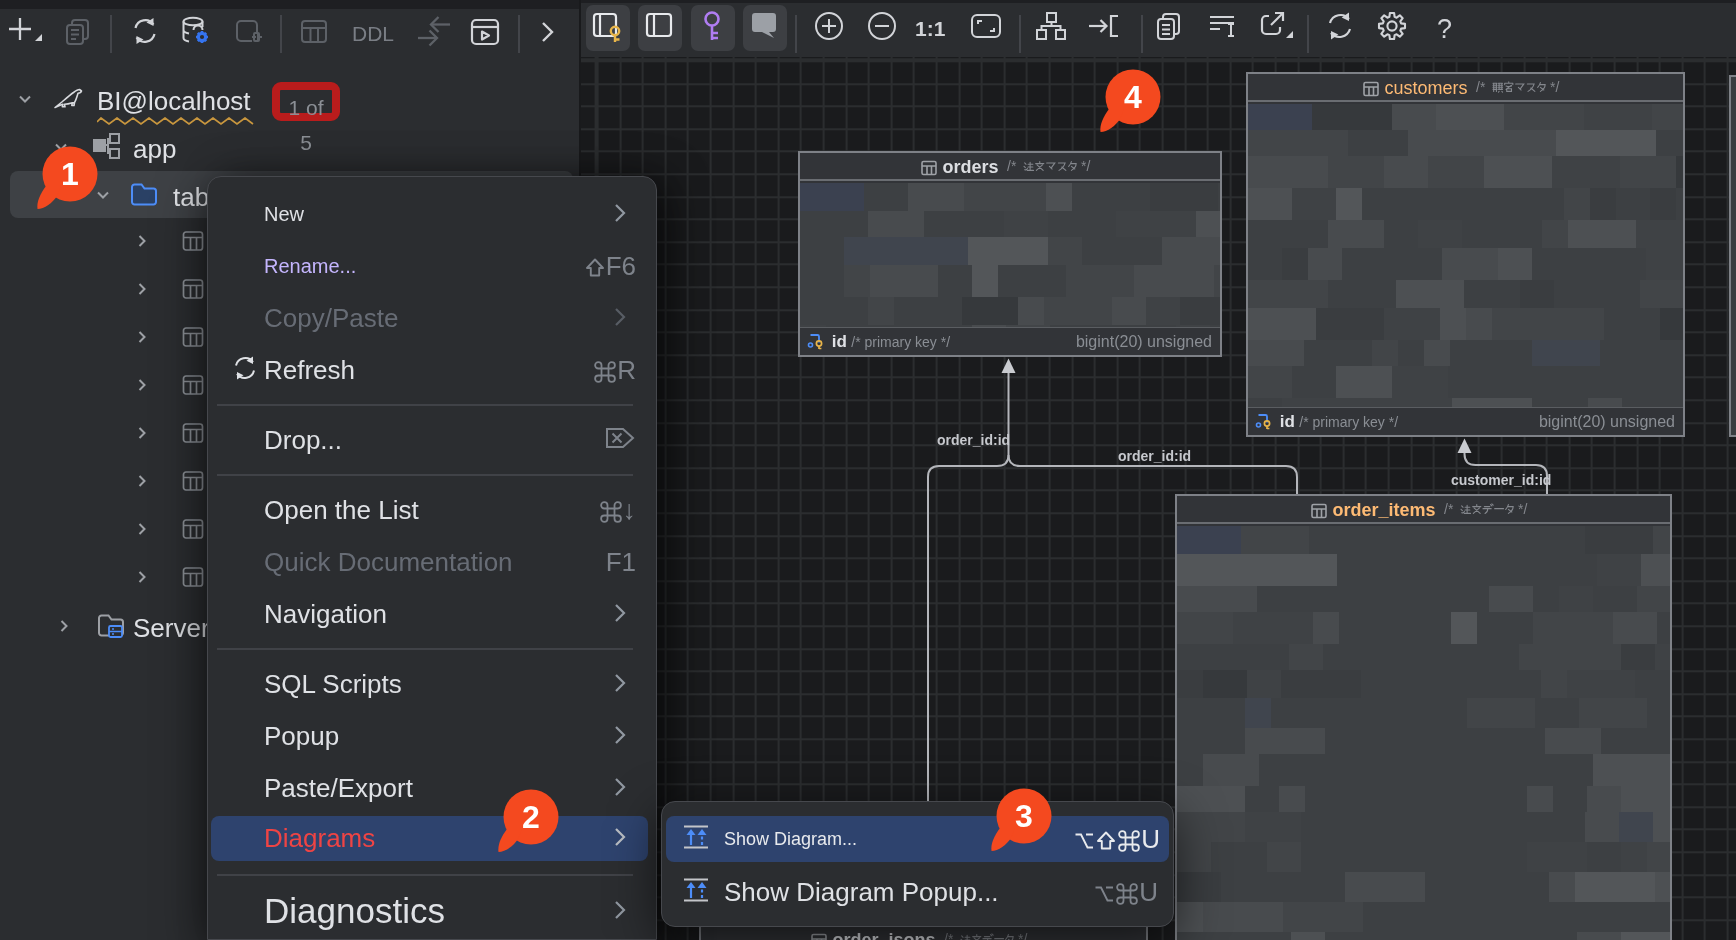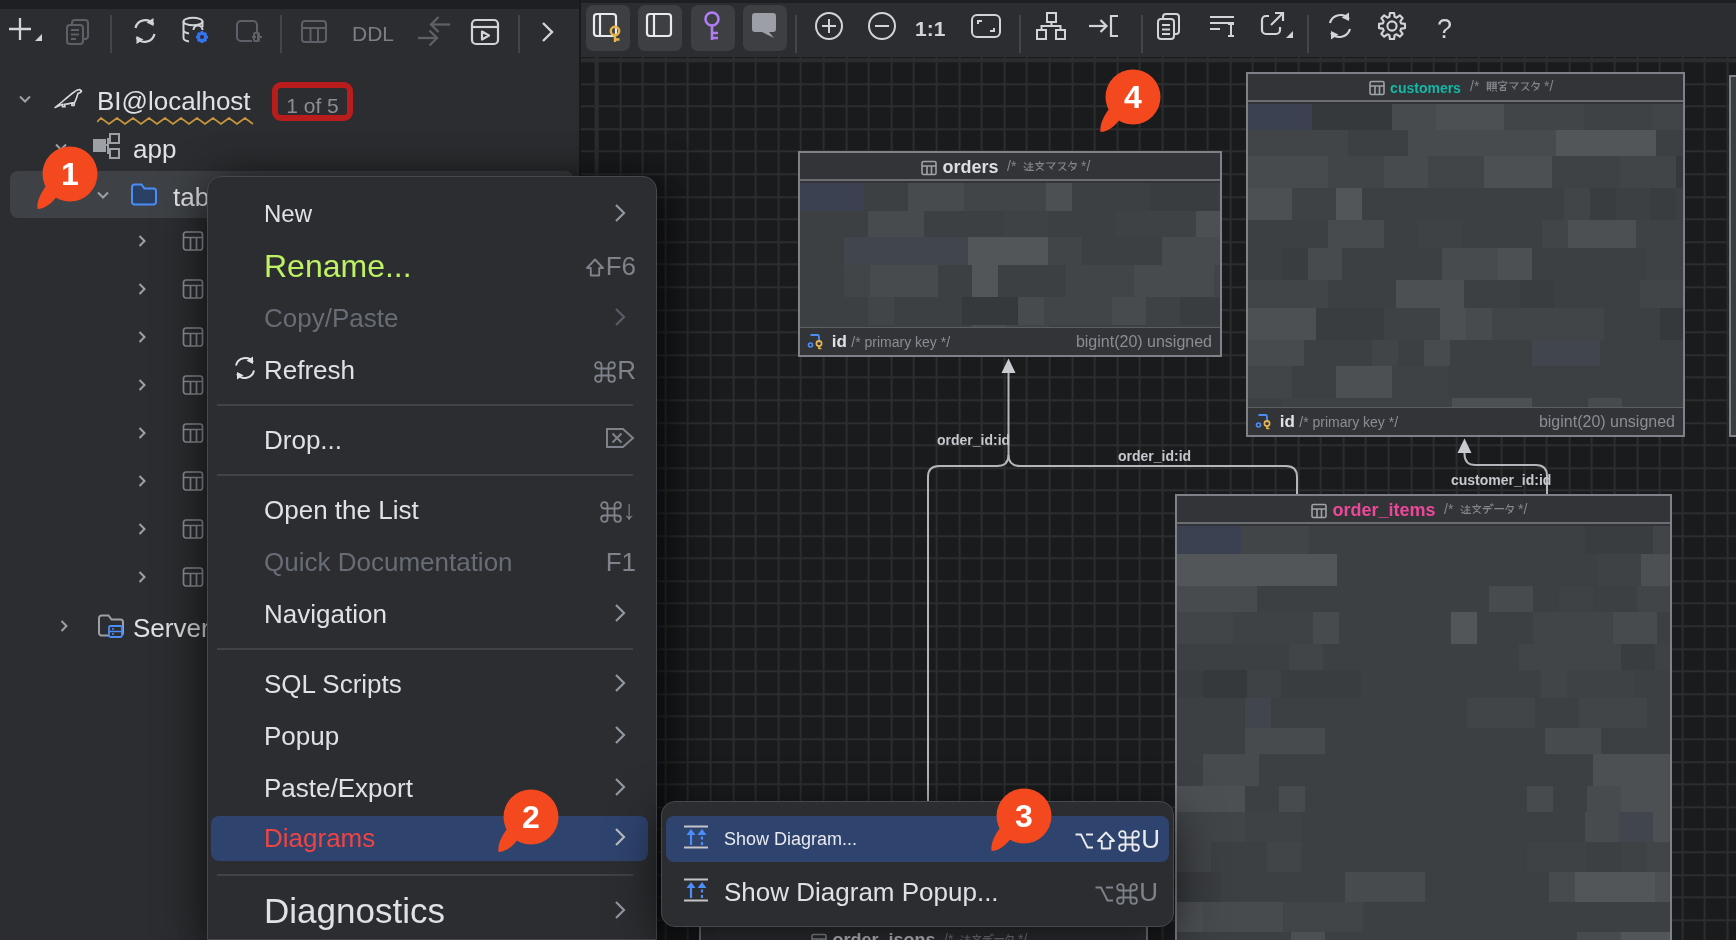--- a/index.html
+++ b/index.html
@@ -91,21 +91,21 @@
               <path d="M12 13 v3 M12 15.5 h2.4" stroke="#E8B54A" stroke-width="1.7"></path>
             </g>
           </svg><span style="font-size:17px;font-weight:bold;color:#DFE1E5">&nbsp;id</span>&nbsp;<span style="font-size:14px;color:#8A8E94">/* primary key */</span></span><span style="position:absolute;right:8px;line-height:28px;font-size:16px;color:#8A8E94">bigint(20) unsigned</span></div>
     </div>
     <div class="ab" style="left:665px;top:15px;width:439px;height:365px;border:2px solid #7E8187;background:#323438">
       <div class="ab" style="left:0;top:0;width:100%;height:28px;text-align:center;white-space:nowrap;border-bottom:2px solid #6a6d72"><span style="line-height:28px"><svg width="18" height="18" viewBox="0 0 18 18" style="vertical-align:-3.5px">
             <g fill="none" stroke="#9FA2A7" stroke-width="1.6">
               <rect x="2" y="2.5" width="14" height="13" rx="1.5"></rect>
               <path d="M2 7 h14 M7 7 v8.5 M11.5 7 v8.5"></path>
             </g>
-          </svg><span style="font-size:14px;font-weight:bold;color:#14b8a6">&nbsp;customers</span>&nbsp;&nbsp;<svg width="93" height="18" viewBox="0 0 93 18" style="vertical-align:-3px">
+          </svg><span style="font-size:18px;font-weight:normal;color:#fdba74">&nbsp;customers</span>&nbsp;&nbsp;<svg width="93" height="18" viewBox="0 0 93 18" style="vertical-align:-3px">
             <text x="0" y="13" font-size="14" fill="#84878D" font-family="Liberation Sans">/*</text>
             <g transform="translate(17,2.2) scale(0.68)">
               <path d="M0 3 h6 M0 6 h6 M0 9 h6 M0 12 h6 M1 3 v12 M5 3 v12 M8 3 h6 M8 6 h6 M8 9 h6 M8 12 h6 M9 3 v9 M13 3 v9 M9 15 l-1 1 M13 15 l1 1" stroke="#84878D" stroke-width="1.6" stroke-linecap="round" fill="none"></path>
             </g>
             <g transform="translate(28,2.2) scale(0.68)">
               <path d="M7 1 v2 M1 3 h12 M1 3 v2 M13 3 v2 M3 7 q4 2 8 0 M11 6 l-8 6 M4 11 h7 v4 h-7 z" stroke="#84878D" stroke-width="1.6" stroke-linecap="round" fill="none"></path>
             </g>
             <g transform="translate(39,2.2) scale(0.68)">
               <path d="M1 4 h12 l-5 7 M5 9 l4 4" stroke="#84878D" stroke-width="1.6" stroke-linecap="round" fill="none"></path>
             </g>
@@ -192,21 +192,21 @@
               <path d="M12 13 v3 M12 15.5 h2.4" stroke="#E8B54A" stroke-width="1.7"></path>
             </g>
           </svg><span style="font-size:17px;font-weight:bold;color:#DFE1E5">&nbsp;id</span>&nbsp;<span style="font-size:14px;color:#8A8E94">/* primary key */</span></span><span style="position:absolute;right:8px;line-height:28px;font-size:16px;color:#8A8E94">bigint(20) unsigned</span></div>
     </div>
     <div class="ab" style="left:594px;top:437px;width:497px;height:456px;border:2px solid #7E8187;background:#323438">
       <div class="ab" style="left:0;top:0;width:100%;height:28px;text-align:center;white-space:nowrap;border-bottom:2px solid #6a6d72"><span style="line-height:28px"><svg width="18" height="18" viewBox="0 0 18 18" style="vertical-align:-3.5px">
             <g fill="none" stroke="#9FA2A7" stroke-width="1.6">
               <rect x="2" y="2.5" width="14" height="13" rx="1.5"></rect>
               <path d="M2 7 h14 M7 7 v8.5 M11.5 7 v8.5"></path>
             </g>
-          </svg><span style="font-size:18px;font-weight:bold;color:#ec4899">&nbsp;order_items</span>&nbsp;&nbsp;<svg width="93" height="18" viewBox="0 0 93 18" style="vertical-align:-3px">
+          </svg><span style="font-size:18px;font-weight:bold;color:#fdba74">&nbsp;order_items</span>&nbsp;&nbsp;<svg width="93" height="18" viewBox="0 0 93 18" style="vertical-align:-3px">
             <text x="0" y="13" font-size="14" fill="#84878D" font-family="Liberation Sans">/*</text>
             <g transform="translate(17,2.2) scale(0.68)">
               <path d="M1 4 l2 2 M0 9 l2 2 M1 14 q3 1 4 -2 M9 3 v12 M6 6 h7 M6 10 h7 M5 15 h9" stroke="#84878D" stroke-width="1.6" stroke-linecap="round" fill="none"></path>
             </g>
             <g transform="translate(28,2.2) scale(0.68)">
               <path d="M7 2 v3 M1 5 h12 M11 7 l-9 8 M3 7 l9 8" stroke="#84878D" stroke-width="1.6" stroke-linecap="round" fill="none"></path>
             </g>
             <g transform="translate(39,2.2) scale(0.68)">
               <path d="M2 5 h8 M0 8 h12 M7 8 q0 5 -4 7 M11 2 l2 2 M13 1 l2 2" stroke="#84878D" stroke-width="1.6" stroke-linecap="round" fill="none"></path>
             </g>
@@ -496,21 +496,21 @@
 <div class="ab" style="left:25px;top:101px;transform:translate(-50%,-50%)"><svg width="20" height="20" viewBox="0 0 20 20" style="">
       <path d="M5 7.5 L10 12.5 L15 7.5" fill="none" stroke="#9DA0A5" stroke-width="2"></path>
     </svg></div>
 <div class="ab" style="left:69px;top:100px;transform:translate(-50%,-50%)"><svg width="34" height="28" viewBox="0 0 34 28" style="">
       <path d="M3 23.5 C5.5 21.5 8 19.5 10.5 17.5 C14 14.5 18 11 21.5 8.5 C23.5 7 25.5 5.5 27.5 5.5 L29.5 7 C29 8.5 27.5 9.2 26 9.2 C25 12.5 24 16 22.5 18.5 L22 21.5 L19.8 21.5 L20.3 18.8 C17.3 19.8 15 20.3 12.5 20.3 L13 22.8 L10.3 22.8 L10.8 20.3 C8.3 21 5.5 22.5 3 23.5 Z M22.5 18.5 C21.3 19 20.8 19 20.3 18.8" fill="none" stroke="#D8DADE" stroke-width="1.6" stroke-linejoin="round"></path>
     </svg></div>
 <div class="ab" style="left:97px;top:86px;font-size:26px;color:#DFE1E5">BI@localhost</div>
 <div class="ab" style="left:97px;top:112px"><svg width="160" height="9" viewBox="0 0 160 9" style="">
       <path d="M0 5 L4 1 L12 7 L20 1 L28 7 L36 1 L44 7 L52 1 L60 7 L68 1 L76 7 L84 1 L92 7 L100 1 L108 7 L116 1 L124 7 L132 1 L140 7 L148 1 L156 7" fill="none" stroke="#C8963E" stroke-width="1.7"></path>
     </svg></div>
-<div class="ab" style="left:272px;top:82px;width:81px;height:39px;border:6px solid #b91c1c;border-radius:9px;text-align:center;line-height:35px;font-size:21px;color:#8B8F95">1 of 5</div>
+<div class="ab" style="left:272px;top:82px;width:68px;height:39px;border:8px solid #b91c1c;border-radius:9px;text-align:center;line-height:35px;font-size:21px;color:#8B8F95">1 of 5</div>
 <div class="ab" style="left:61px;top:149px;transform:translate(-50%,-50%)"><svg width="20" height="20" viewBox="0 0 20 20" style="">
       <path d="M5 7.5 L10 12.5 L15 7.5" fill="none" stroke="#9DA0A5" stroke-width="2"></path>
     </svg></div>
 <div class="ab" style="left:107px;top:148px;transform:translate(-50%,-50%)"><svg width="32" height="28" viewBox="0 0 32 28" style="">
       <g fill="none" stroke="#9DA0A5" stroke-width="2">
         <rect x="3" y="8" width="11" height="11" fill="#9DA0A5"></rect>
         <rect x="19" y="2" width="9" height="9"></rect>
         <rect x="19" y="17" width="9" height="9"></rect>
         <path d="M14 13 h3 v-6 h2 M17 13 v8 h2"></path>
       </g>
@@ -600,25 +600,25 @@
     </svg></div>
 <div class="ab" style="left:112px;top:628px;transform:translate(-50%,-50%)"><svg width="32" height="28" viewBox="0 0 32 28" style="">
       <g fill="none">
         <path d="M3 6 a2.5 2.5 0 0 1 2.5 -2.5 h7 l3 4 h9 a2.5 2.5 0 0 1 2.5 2.5 v11 a2.5 2.5 0 0 1 -2.5 2.5 h-19 a2.5 2.5 0 0 1 -2.5 -2.5 z" stroke="#9DA0A5" stroke-width="2"></path>
         <rect x="13" y="14" width="13" height="11" rx="1.5" fill="#2B2D30" stroke="#4D8DF8" stroke-width="1.8"></rect>
         <path d="M13 19.5 h13 M16 17 h2 M16 22 h2" stroke="#4D8DF8" stroke-width="1.6"></path>
       </g>
     </svg></div>
 <div class="ab" style="left:133px;top:613px;font-size:26px;color:#DFE1E5">Servers</div>
 <div class="ab" style="left:207px;top:176px;width:450px;height:764px;background:#2B2D30;border:1.5px solid #46484D;border-radius:14px 14px 0 0;box-shadow:0 14px 50px rgba(0,0,0,0.65), 14px 0 40px rgba(0,0,0,0.35)"></div>
-<div class="ab" style="left:264px;top:199px;font-size:24px;line-height:30px;color:#DFE1E5;white-space:nowrap">New</div>
+<div class="ab" style="left:264px;top:199px;font-size:20px;line-height:30px;color:#DFE1E5;white-space:nowrap">New</div>
 <div class="ab" style="left:620px;top:215px;transform:translate(-50%,-50%)"><svg width="20" height="24" viewBox="0 0 20 24" style="">
       <path d="M6 4 L14 12 L6 20" fill="none" stroke="#9198A1" stroke-width="2.2"></path>
     </svg></div>
-<div class="ab" style="left:264px;top:251px;font-size:32px;line-height:30px;color:#bef264;white-space:nowrap">Rename...</div>
+<div class="ab" style="left:264px;top:251px;font-size:20px;line-height:30px;color:#c4b5fd;white-space:nowrap">Rename...</div>
 <div class="ab" style="right:1100px;top:251px;font-size:26px;line-height:30px;color:#7E838B;white-space:nowrap;text-align:center"><svg width="22" height="22" viewBox="0 0 22 22" style="vertical-align:-4px">
       <path d="M11 2.5 L19 11 H15.2 V18.5 H6.8 V11 H3 Z" fill="none" stroke="#7E838B" stroke-width="1.9" stroke-linejoin="round"></path>
     </svg>F6</div>
 <div class="ab" style="left:264px;top:303px;font-size:26px;line-height:30px;color:#676C75;white-space:nowrap">Copy/Paste</div>
 <div class="ab" style="left:620px;top:319px;transform:translate(-50%,-50%)"><svg width="20" height="24" viewBox="0 0 20 24" style="">
       <path d="M6 4 L14 12 L6 20" fill="none" stroke="#585D65" stroke-width="2.2"></path>
     </svg></div>
 <div class="ab" style="left:264px;top:355px;font-size:26px;line-height:30px;color:#DFE1E5;white-space:nowrap">Refresh</div>
 <div class="ab" style="left:245px;top:370px;transform:translate(-50%,-50%)"><svg width="30" height="30" viewBox="0 0 30 30" style="">
       <g fill="none" stroke="#DFE1E5" stroke-width="2">

